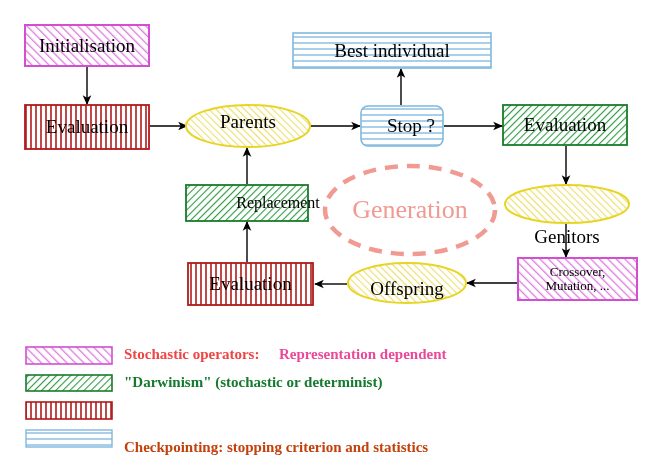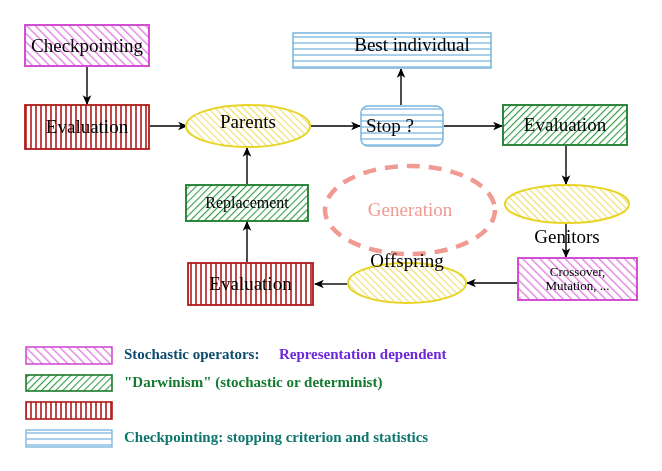--- a/index.html
+++ b/index.html
@@ -32,35 +32,35 @@
     text-align: center;
     color: #000000;
     font-family: "Liberation Serif", "DejaVu Serif", serif;
     pointer-events: none;
     line-height: 1.05;
     z-index: 5;
   }
   .lbl-big   { font-size: 19px; }
   .lbl-mid   { font-size: 16px; }
   .lbl-small { font-size: 13px; }
-  .lbl-gen   { font-size: 19px; color: #f09a92; }
+  .lbl-gen   { font-size: 26px; color: #f09a92; }
 
   .legend-text {
     position: absolute;
     font-family: "Liberation Serif", "DejaVu Serif", serif;
     font-size: 15px;
     font-weight: bold;
     white-space: nowrap;
     z-index: 5;
   }
-  .lg-magenta { color: #0c4a6e; }
-  .lg-yellow  { color: #6d28d9; font-family: Liberation Serif, serif; }
+  .lg-magenta { color: #ef4444; }
+  .lg-yellow  { color: #ec4899; font-family: Liberation Serif, serif; }
   .lg-green   { color: #137a2e; }
   .lg-red     { color: #cf1d1d; }
-  .lg-blue    { color: #0f766e; }
+  .lg-blue    { color: #c2410c; margin-top: 10px; }
   .lg-part { display: inline; }
 </style>
 </head>
 <body>
 
 <div id="canvas">
 
   <svg id="svg-layer" viewBox="0 0 662 471" xmlns="http://www.w3.org/2000/svg">
     <defs>
 
@@ -131,42 +131,42 @@
     <ellipse cx="407" cy="283" rx="59" ry="20" fill="url(#pat-yellow)" stroke="#e8d424" stroke-width="2"></ellipse>
 
     <rect x="518" y="258" width="119" height="42" fill="url(#pat-magenta)" stroke="#d24fd2" stroke-width="2"></rect>
 
     <rect x="26" y="347" width="86" height="17" fill="url(#pat-magenta)" stroke="#d24fd2" stroke-width="1.6"></rect>
     <rect x="26" y="375" width="86" height="16" fill="url(#pat-green)" stroke="#1a7a2a" stroke-width="1.6"></rect>
     <rect x="26" y="402" width="86" height="17" fill="url(#pat-red)" stroke="#b01a1a" stroke-width="1.6"></rect>
     <rect x="26" y="430" width="86" height="17" fill="url(#pat-blue)" stroke="#7fb8dd" stroke-width="1.4"></rect>
   </svg>
 
-  <div class="node-label lbl-big" style="left:25px; top:25px; width:124px; height:41px;">Checkpointing</div>
+  <div class="node-label lbl-big" style="left:25px; top:25px; width:124px; height:41px;">Initialisation</div>
 
   <div class="node-label lbl-big" style="left:25px; top:105px; width:124px; height:44px;">Evaluation</div>
 
   <div class="node-label lbl-big" style="left:186px; top:105px; width:124px; height:34px;">Parents</div>
 
-  <div class="node-label lbl-big" style="left:293px; top:33px; width:198px; height:23px;padding-left:20px;">Best individual</div>
+  <div class="node-label lbl-big" style="left:293px; top:33px; width:198px; height:35px;">Best individual</div>
 
-  <div class="node-label lbl-big" style="left:344px; top:106px; width:92px; height:40px;">Stop ?</div>
+  <div class="node-label lbl-big" style="left:365px; top:106px; width:92px; height:40px;">Stop ?</div>
 
   <div class="node-label lbl-big" style="left:503px; top:105px; width:124px; height:40px;">Evaluation</div>
 
   <div class="node-label lbl-big" style="left:505px; top:185px; width:124px; height:39px;margin-top:32px;">Genitors</div>
 
   <div class="node-label lbl-small" style="left:518px; top:258px; width:119px; height:42px; white-space:pre-line;border-radius:21px;">Crossover,
 Mutation, ...</div>
 
-  <div class="node-label lbl-big" style="left:348px; top:247px; width:118px; height:28px;">Offspring</div>
+  <div class="node-label lbl-big" style="left:348px; top:275px; width:118px; height:28px;">Offspring</div>
 
   <div class="node-label lbl-big" style="left:188px; top:263px; width:125px; height:42px;">Evaluation</div>
 
-  <div class="node-label lbl-mid" style="left:186px; top:185px; width:122px; height:36px;">Replacement</div>
+  <div class="node-label lbl-mid" style="left:186px; top:185px; width:122px; height:36px;padding-left:31px;">Replacement</div>
 
   <div class="node-label lbl-gen" style="left:325px; top:166px; width:170px; height:88px;">Generation</div>
 
   <div class="legend-text" style="left:124px; top:346px;">
     <span class="lg-part lg-magenta">Stochastic operators:</span>
     <span style="display:inline-block; width:12px;"></span>
     <span class="lg-part lg-yellow">Representation dependent</span>
   </div>
 
   <div class="legend-text lg-green" style="left:124px; top:374px;">"Darwinism" (stochastic or determinist)</div>

